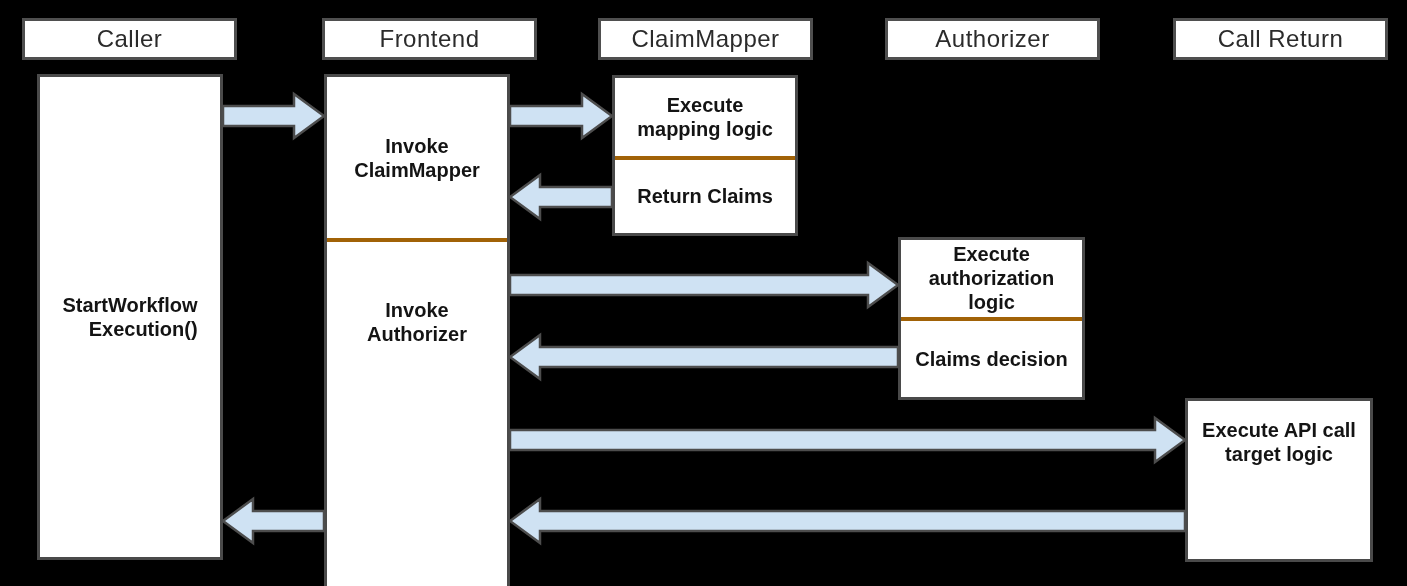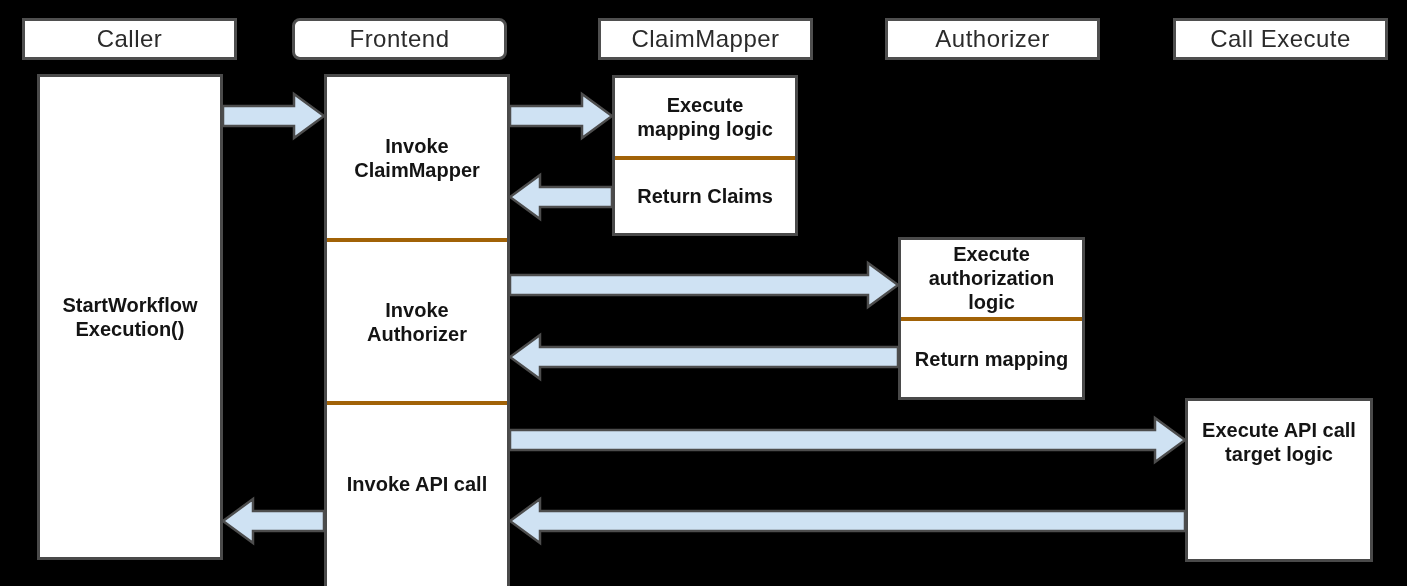--- a/index.html
+++ b/index.html
@@ -55,31 +55,31 @@
     pointer-events: none;
   }
   polygon.arrow {
     fill: #cfe2f3;
     stroke: #4d4d4d;
     stroke-width: 2.5;
     stroke-linejoin: miter;
   }
   
   .hdr-caller      { left: 22px; }
-  .hdr-frontend    { left: 292px; border-radius: 8px; }
+  .hdr-frontend    { left: 322px; }
   .hdr-claimmapper { left: 598px; }
   .hdr-authorizer  { left: 885px; }
   .hdr-calltarget  { left: 1173px; }
   
   .act-caller      { left: 37px;   top: 74px;  width: 186px; height: 486px; }
   .act-frontend    { left: 324px;  top: 74px;  width: 186px; height: 564px; }
   .act-claimmapper { left: 612px;  top: 75px;  width: 186px; height: 161px; }
   .act-authorizer  { left: 898px;  top: 237px; width: 187px; height: 163px; }
   .act-calltarget  { left: 1185px; top: 398px; width: 188px; height: 164px; gap: 44px; }
-  .act-caller .section { height: 100%; }
+  .act-caller .section { height: 100%; text-align: right; }
   .fe-s1 { height: 161px; }
   .fe-s2 { height: 163px; }
   .fe-s3 { height: 162px; }
   .cm-s1 { height: 81px; }
   .cm-s2 { height: 80px; }
   .au-s1 { height: 80px; }
   .au-s2 { height: 83px; }
   .ct-s1 { height: 81px; }
   .ct-s2 { height: 83px; }
 </style>
@@ -94,47 +94,46 @@
   <div class="lifeline-header hdr-frontend">
     <span>Frontend</span>
   </div>
   <div class="lifeline-header hdr-claimmapper">
     <span>ClaimMapper</span>
   </div>
   <div class="lifeline-header hdr-authorizer">
     <span>Authorizer</span>
   </div>
   <div class="lifeline-header hdr-calltarget">
-    <span>Call Execute</span>
+    <span>Call Return</span>
   </div>
 
   <div class="activation act-caller">
     <div class="section">StartWorkflow
 Execution()</div>
   </div>
 
   <div class="activation act-frontend">
     <div class="section fe-s1">Invoke
 ClaimMapper</div>
     <div class="section fe-s2">Invoke
 Authorizer</div>
-    <div class="section fe-s3">Invoke API call</div>
   </div>
 
   <div class="activation act-claimmapper">
     <div class="section cm-s1">Execute
 mapping logic</div>
     <div class="section cm-s2">Return Claims</div>
   </div>
 
   <div class="activation act-authorizer">
     <div class="section au-s1">Execute
 authorization
 logic</div>
-    <div class="section au-s2">Return mapping</div>
+    <div class="section au-s2">Claims decision</div>
   </div>
 
   <div class="activation act-calltarget">
     <div class="section ct-s1">Execute API call
 target logic</div>
   </div>
 
   <svg class="arrow-layer" width="1407" height="586" viewBox="0 0 1407 586">
     <polygon class="arrow" points="223,106 294,106 294,94 324,116 294,138 294,126 223,126"></polygon>
     <polygon class="arrow" points="510,106 582,106 582,94 612,116 582,138 582,126 510,126"></polygon>

